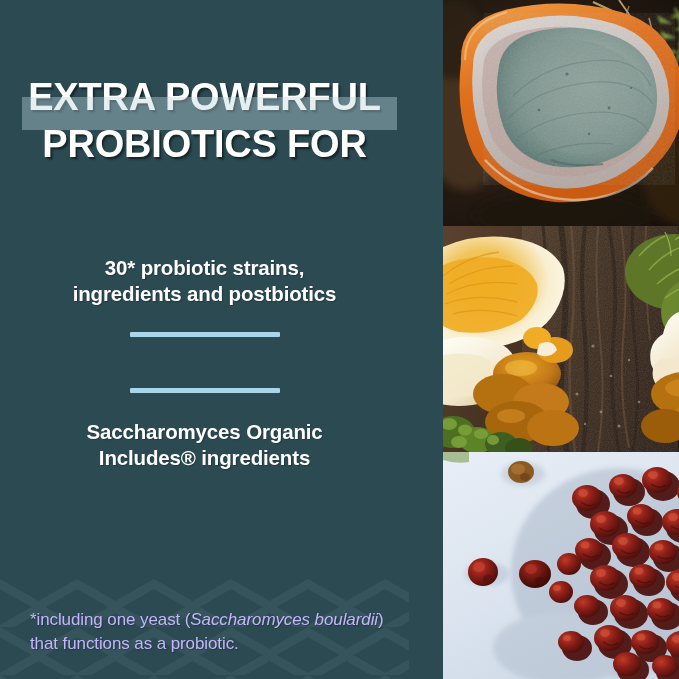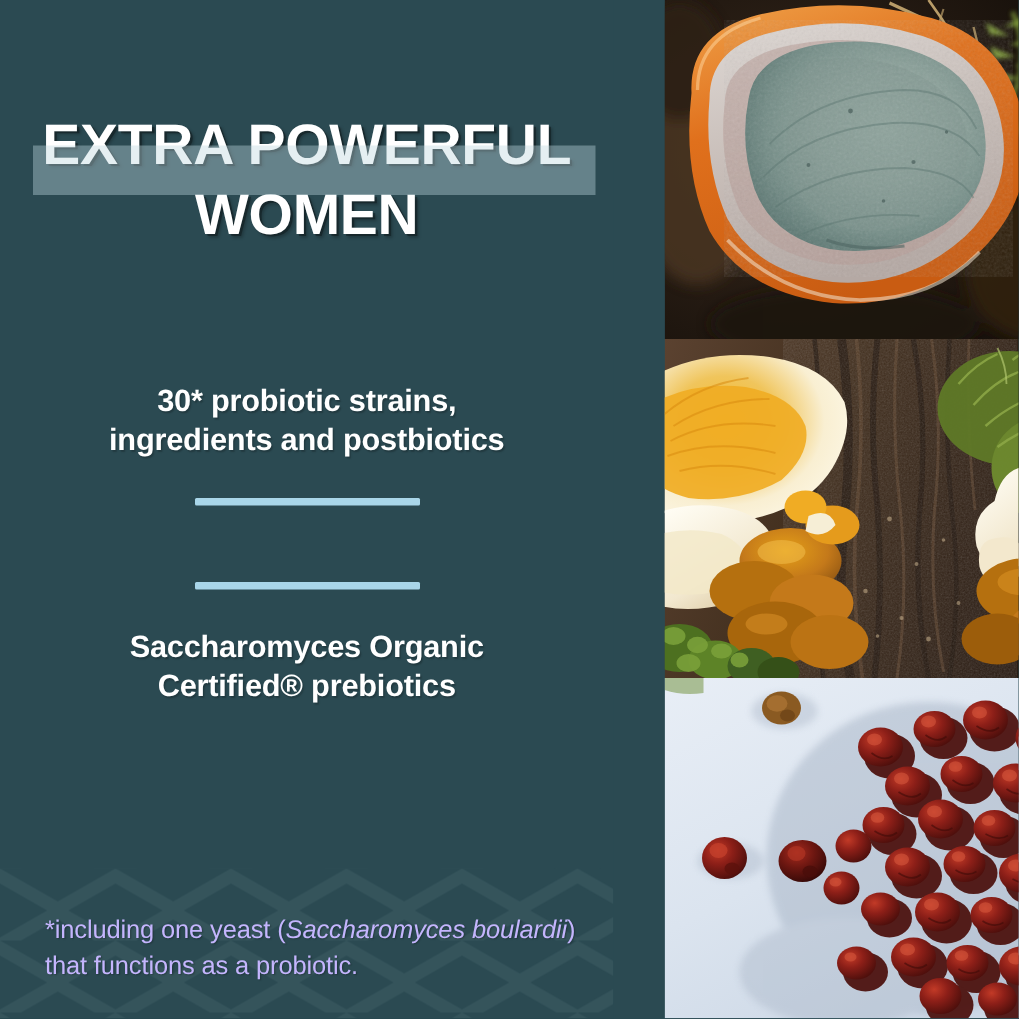--- a/index.html
+++ b/index.html
@@ -179,21 +179,21 @@
       </defs>
       <rect x="0" y="0" width="409" height="100" fill="url(#chev)"></rect>
     </svg>
 
     <div class="left-content">
 
       <div class="headline-hl-bar"></div>
 
       <h1 class="headline">
         <span class="headline-line hl">EXTRA POWERFUL</span>
-        <span class="headline-line">WOMEN</span>
+        <span class="headline-line">PROBIOTICS FOR</span>
       </h1>
 
       <div class="benefits">
 
         <div class="benefit">
           <span class="benefit-line">30* probiotic strains,</span>
           <span class="benefit-line">ingredients and postbiotics</span>
         </div>
 
         <div class="gap-a"></div>
@@ -204,21 +204,21 @@
 
 
         <div class="gap-a"></div>
         <div class="divider-wrap">
           <div class="divider"></div>
         </div>
         <div class="gap-b"></div>
 
         <div class="benefit">
           <span class="benefit-line">Saccharomyces Organic</span>
-          <span class="benefit-line">Certified® prebiotics</span>
+          <span class="benefit-line">Includes® ingredients</span>
         </div>
 
       </div>
 
       <p class="footnote"><span>*including one yeast (</span><i>Saccharomyces boulardii</i><span>) that functions as a probiotic.</span></p>
 
     </div>
   </div>
 
   <div class="image-column">

